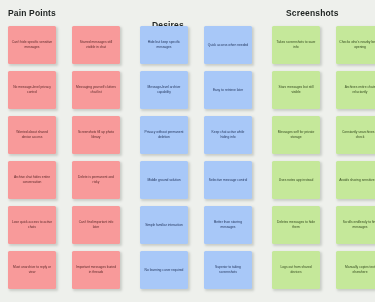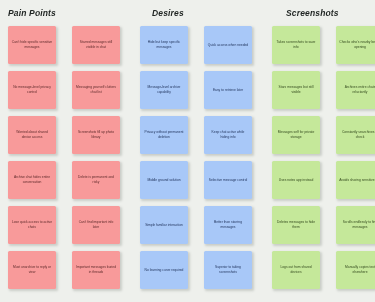--- a/index.html
+++ b/index.html
@@ -18,21 +18,20 @@
     width: 375px;
     height: 302px;
   }
   .section-header {
     position: absolute;
     font-size: 8.5px;
     font-weight: bold;
     color: #1f2422;
     letter-spacing: 0.15px;
     white-space: nowrap;
-    font-style: italic;
   }
   .note {
     position: absolute;
     width: 48px;
     height: 38px;
     border-radius: 1.5px;
     box-shadow: 1.5px 1.5px 2.5px rgba(60,70,60,0.20);
     display: flex;
     align-items: center;
     justify-content: center;
@@ -88,21 +87,21 @@
     </div>
     <div class="note pink" style="left: 72px; top: 161px;">
       <div class="note-text">Delete is permanent and risky</div>
     </div>
     <div class="note pink" style="left: 72px; top: 206px;">
       <div class="note-text">Can't find important info later</div>
     </div>
     <div class="note pink" style="left: 72px; top: 251px;">
       <div class="note-text">Important messages buried in threads</div>
     </div>
-    <div class="section-header" style="left: 152px; top: 8px;">Desires</div>
+    <div class="section-header" style="left: 152px; top: 20px;">Desires</div>
     <div class="note blue" style="left: 140px; top: 26px;">
       <div class="note-text">Hide but keep specific messages</div>
     </div>
     <div class="note blue" style="left: 140px; top: 71px;">
       <div class="note-text">Message-level archive capability</div>
     </div>
     <div class="note blue" style="left: 140px; top: 116px;">
       <div class="note-text">Privacy without permanent deletion</div>
     </div>
     <div class="note blue" style="left: 140px; top: 161px;">

